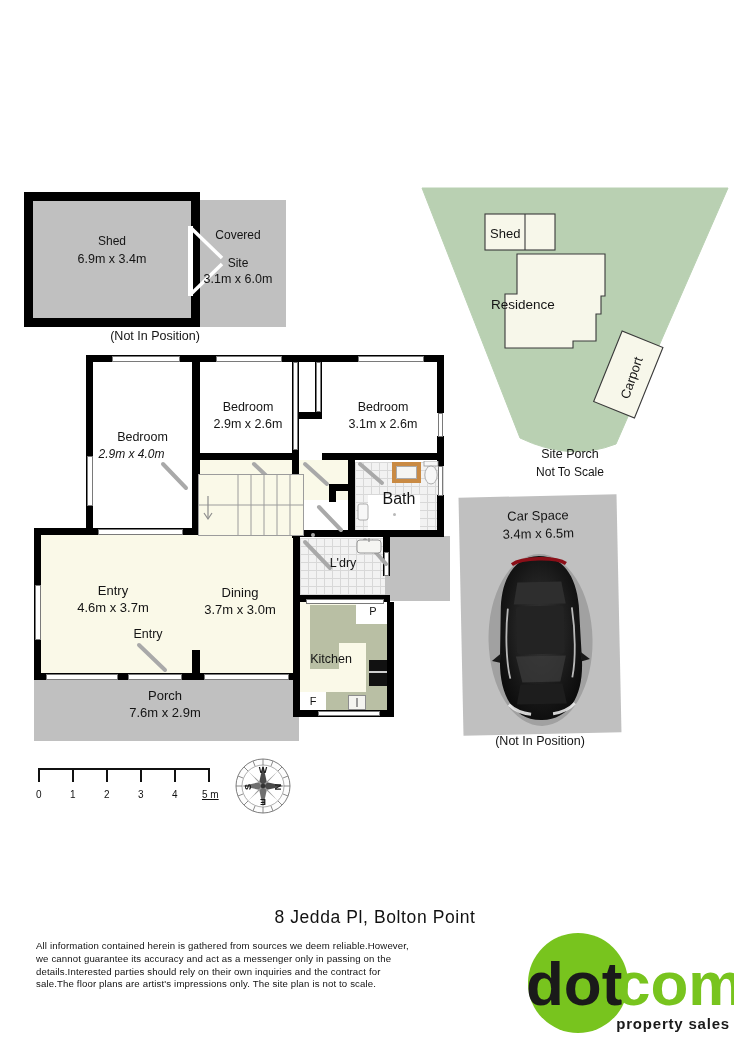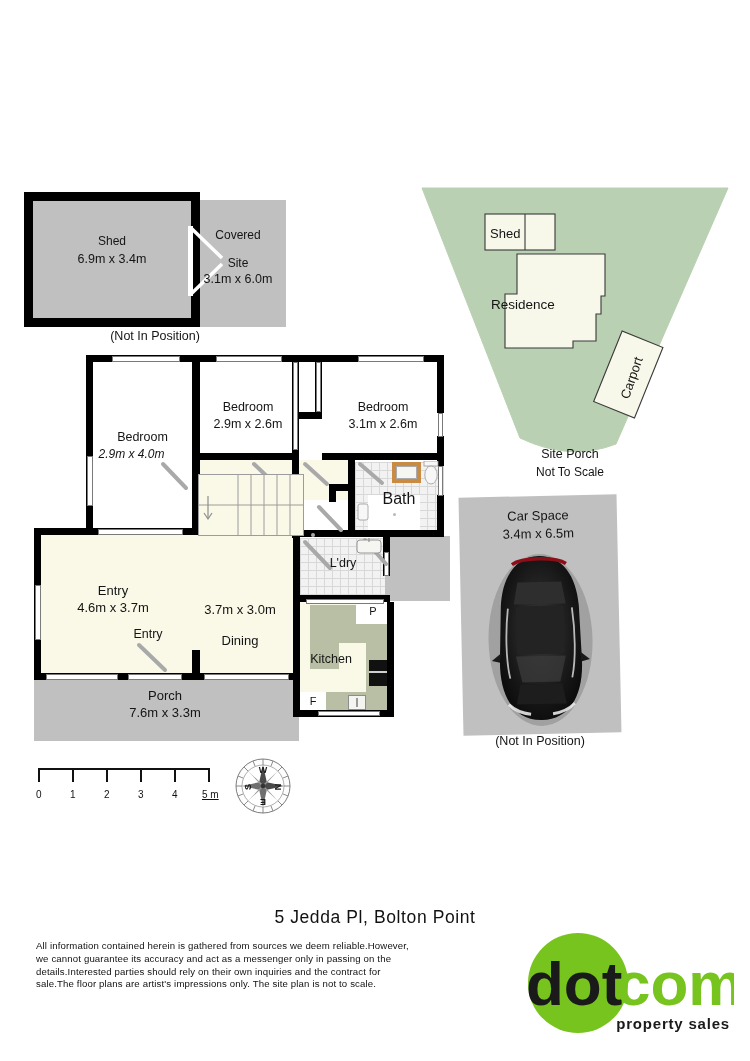--- a/index.html
+++ b/index.html
@@ -255,29 +255,29 @@
 
   <div class="lbl" style="left:322px; top:60px; width:122px; font-size:12.5px;">Bedroom</div>
   <div class="lbl" style="left:322px; top:77px; width:122px; font-size:12.5px;">3.1m x 2.6m</div>
 
   <div class="lbl" style="left:368px; top:150px; width:62px; font-size:16px;">Bath</div>
   <div class="lbl" style="left:305px; top:216px; width:76px; font-size:12.5px;">L'dry</div>
 
   <div class="lbl" style="left:58px; top:243px; width:110px; font-size:13px;">Entry</div>
   <div class="lbl" style="left:50px; top:260px; width:126px; font-size:13px;">4.6m x 3.7m</div>
 
-  <div class="lbl" style="left:185px; top:245px; width:110px; font-size:13px;margin-top:48px;">Dining</div>
+  <div class="lbl" style="left:185px; top:245px; width:110px; font-size:13px;">Dining</div>
   <div class="lbl" style="left:177px; top:262px; width:126px; font-size:13px;">3.7m x 3.0m</div>
 
   <div class="lbl" style="left:108px; top:287px; width:80px; font-size:12.5px;">Entry</div>
 
   <div class="lbl" style="left:300px; top:312px; width:62px; font-size:12.5px;">Kitchen</div>
 
   <div class="lbl" style="left:90px; top:348px; width:150px; font-size:13px;">Porch</div>
-  <div class="lbl" style="left:82px; top:365px; width:166px; font-size:13px;">7.6m x 3.3m</div>
+  <div class="lbl" style="left:82px; top:365px; width:166px; font-size:13px;">7.6m x 2.9m</div>
 </div>
 
 <div id="site-plan-wrap">
   <svg width="310" height="270" viewBox="0 0 310 270">
 
     <path d="M2 2 L308 2 L196 258 Q150 276 100 252 Z" fill="#b9d0b2" stroke="#b9d0b2" stroke-width="1"></path>
 
     <rect x="65" y="28" width="70" height="36" fill="#f7f7ea" stroke="#3a3a3a" stroke-width="1.1"></rect>
     <line x1="105" y1="28" x2="105" y2="64" stroke="#3a3a3a" stroke-width="1.1"></line>
 
@@ -389,21 +389,21 @@
       <text x="44" y="33" font-family="Liberation Sans, sans-serif" font-size="9" font-weight="bold" fill="#1a1a1a" text-anchor="middle">N</text>
     </g>
   <g transform="rotate(180 29 45)">
       <text x="29" y="48" font-family="Liberation Sans, sans-serif" font-size="9" font-weight="bold" fill="#1a1a1a" text-anchor="middle">E</text>
     </g>
   <g transform="rotate(-90 14 30)">
       <text x="14" y="33" font-family="Liberation Sans, sans-serif" font-size="9" font-weight="bold" fill="#1a1a1a" text-anchor="middle">S</text>
     </g>
 </svg>
 
-<div id="addr-title">5 Jedda Pl, Bolton Point</div>
+<div id="addr-title">8 Jedda Pl, Bolton Point</div>
 <div id="disclaimer">All information contained herein is gathered from sources we deem reliable.However, we cannot guarantee its accuracy and act as a messenger only in passing on the details.Interested parties should rely on their own inquiries and the contract for sale.The floor plans are artist's impressions only. The site plan is not to scale.</div>
 
 <div id="logo">
   <svg width="218" height="104" viewBox="0 0 218 104">
     <circle cx="62" cy="50" r="50" fill="#78c41e"></circle>
     <text x="10" y="72" font-family="Liberation Sans, sans-serif" font-size="62" font-weight="bold" fill="#1a1a1a">dot</text>
     <text x="100" y="72" font-family="Liberation Sans, sans-serif" font-size="62" font-weight="bold" fill="#78c41e">com</text>
     <text x="214" y="96" font-family="Liberation Sans, sans-serif" font-size="15" font-weight="bold" fill="#1a1a1a" text-anchor="end" letter-spacing="0.8">property sales</text>
   </svg>
 </div>

